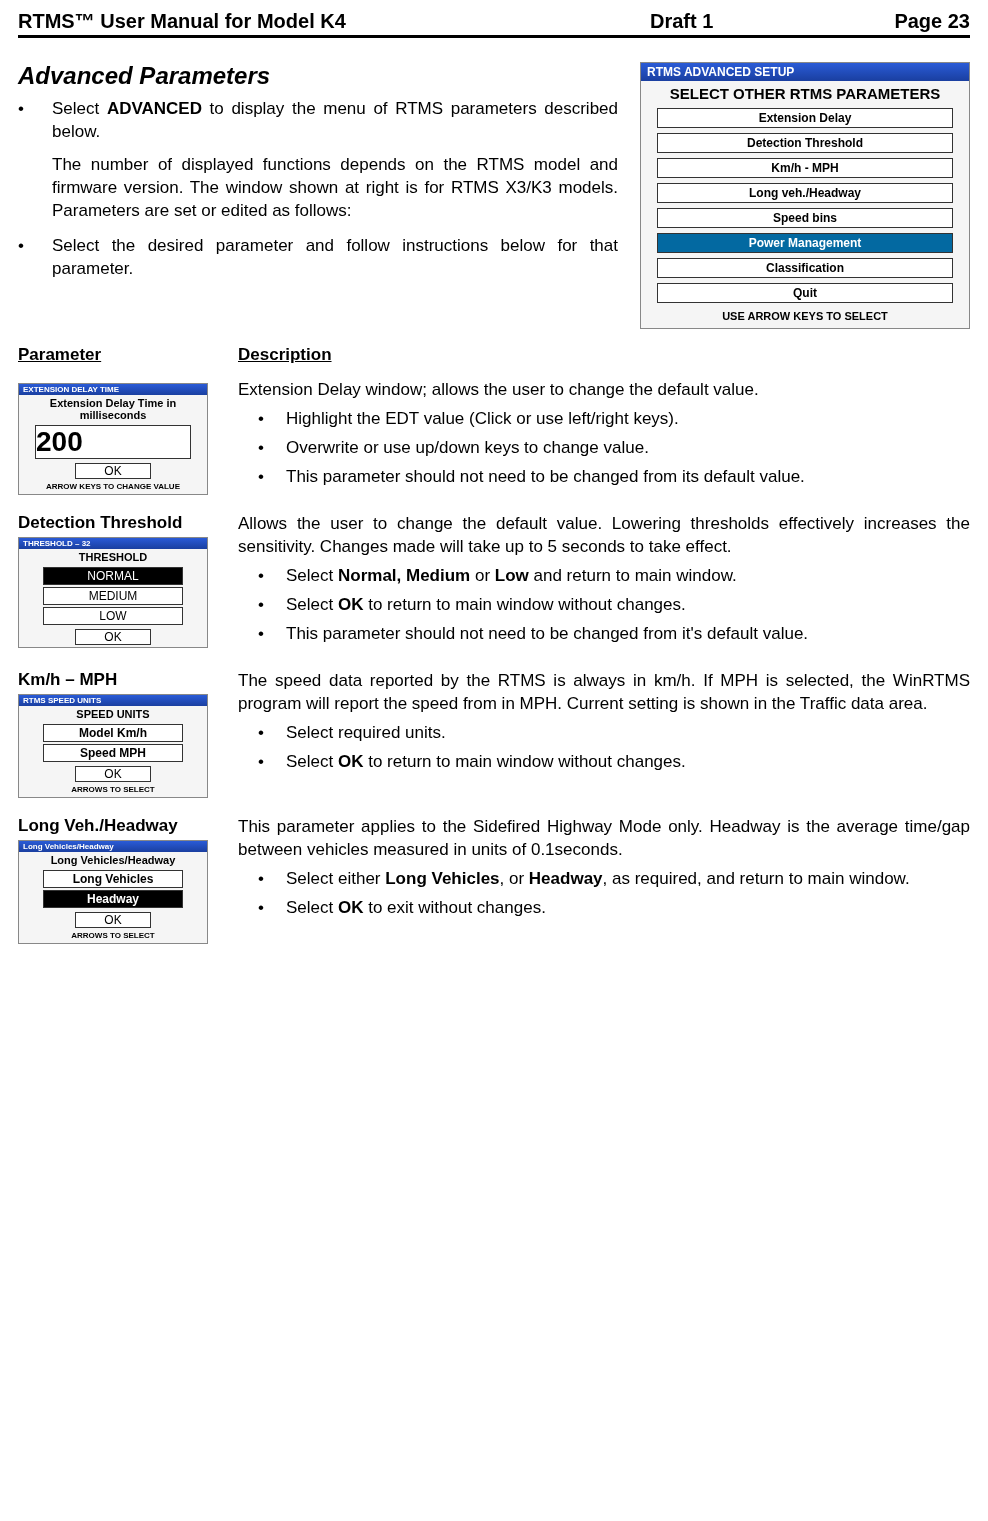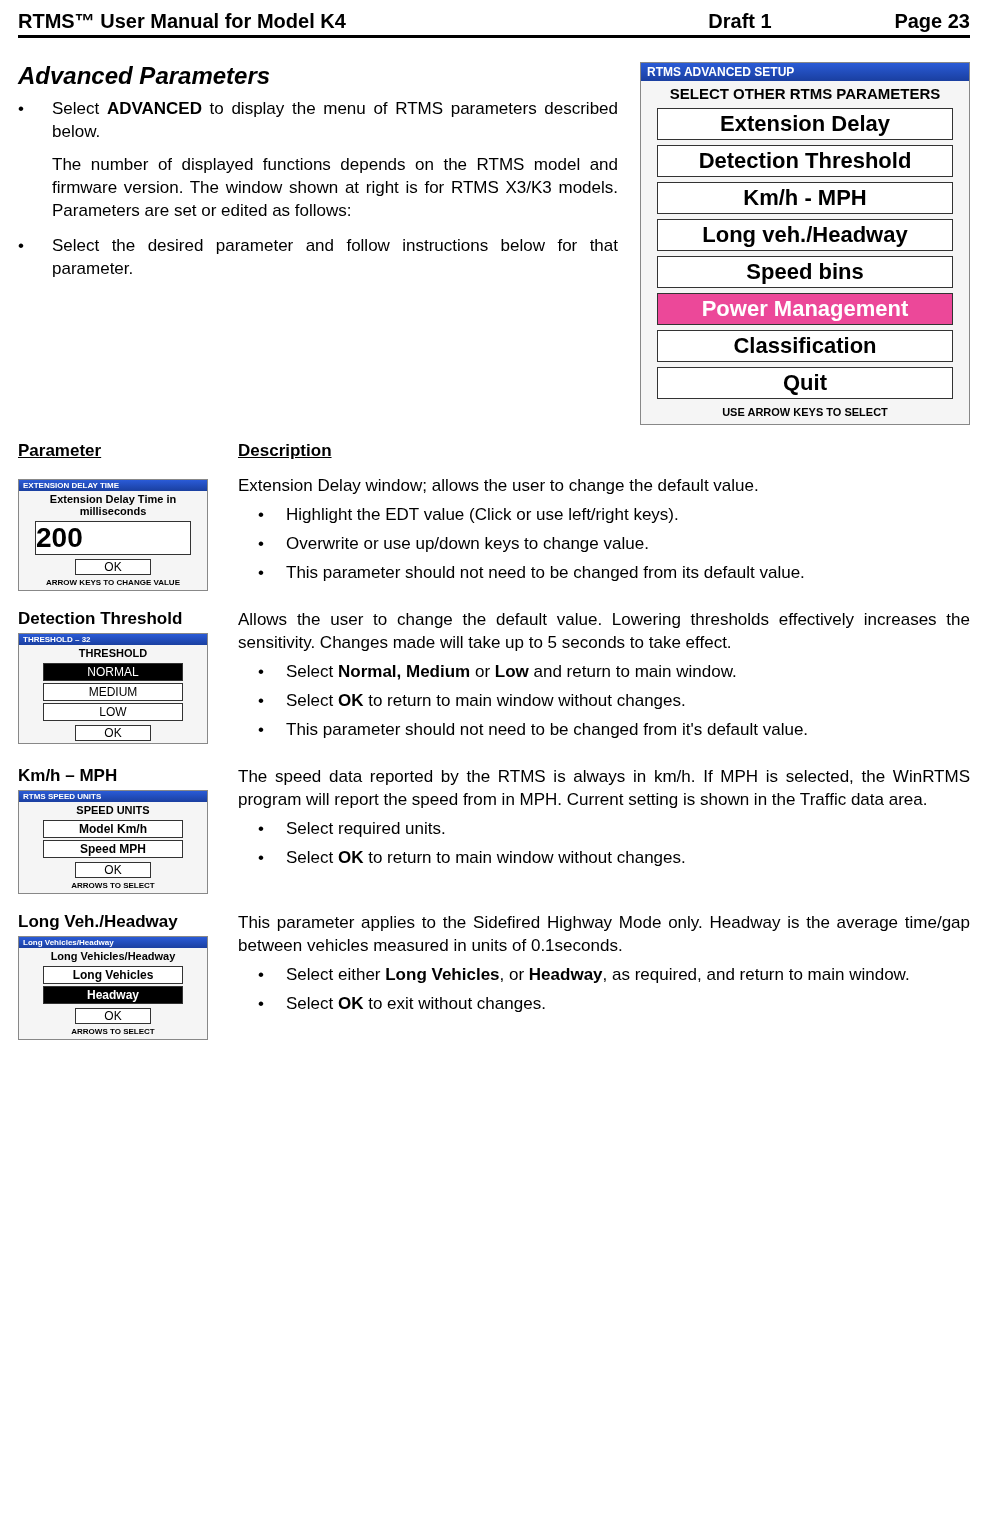--- a/index.html
+++ b/index.html
@@ -1,34 +1,34 @@
 <!DOCTYPE html>
 <html><head>
 <meta charset="utf-8">
 <style>
   * { box-sizing: border-box; margin: 0; padding: 0; }
   html, body { width: 988px; background: #fff; font-family: Arial, Helvetica, sans-serif; color: #000; }
   .page { width: 988px; min-height: 1521px; padding: 10px 18px 0 18px; position: relative; }
   .top-bar { display: flex; border-bottom: 3px solid #000; padding-bottom: 2px; font-size: 20px; font-weight: bold; }
   .top-bar .left { flex: 1; }
-  .top-bar .mid { width: 180px; text-align: center; }
+  .top-bar .mid { width: 180px; text-align: left; }
   .top-bar .right { width: 140px; text-align: right; }
   .content { margin-top: 24px; display: flex; gap: 10px; }
   .intro { flex: 1; padding-right: 12px; }
   .intro h2 { font-size: 24px; font-style: italic; font-weight: bold; margin-bottom: 8px; }
   .intro ul.top { list-style: none; }
   .intro ul.top > li { display: flex; margin-bottom: 10px; font-size: 17px; line-height: 1.35; text-align: justify; }
   .intro ul.top > li .bullet { width: 34px; flex-shrink: 0; }
   .intro ul.top > li .body { flex: 1; }
   .intro .note { margin-left: 34px; font-size: 17px; line-height: 1.35; text-align: justify; margin-bottom: 12px; }
   .dialog { width: 330px; border: 1px solid #888; background: #f5f5f5; font-size: 15px; }
   .dialog .titlebar { background: linear-gradient(#2a5bd7, #1a3fa0); color: #fff; font-size: 12px; font-weight: bold; padding: 2px 6px; }
   .dialog .head { font-weight: bold; text-align: center; padding: 4px 0 6px 0; font-size: 15px; }
-  .dialog .opt { margin: 0 16px 5px 16px; background: #fff; border: 1px solid #333; text-align: center; padding: 2px 16px; font-weight: bold; font-size: 22px; }
-  .dialog .opt.inv { background: #ec4899; color: #fff; }
+  .dialog .opt { margin: 0 16px 5px 16px; background: #fff; border: 1px solid #333; text-align: center; padding: 2px 16px; font-weight: bold; font-size: 12px; }
+  .dialog .opt.inv { background: #0369a1; color: #fff; }
   .dialog .foot { text-align: center; font-size: 11px; padding: 2px 0 6px 0; font-weight: bold; }
   .small-dialog { border: 1px solid #888; background: #f5f5f5; width: 190px; font-size: 12px; margin-top: 4px; }
   .small-dialog .titlebar { background: linear-gradient(#2a5bd7, #1a3fa0); color: #fff; font-size: 8px; font-weight: bold; padding: 1px 4px; }
   .small-dialog .head { font-weight: bold; text-align: center; padding: 2px 0; font-size: 11px; }
   .small-dialog .val-big { background: #fff; border: 1px solid #333; margin: 2px 16px; text-align: left; font-size: 28px; font-weight: bold; }
   .small-dialog .opt { background: #fff; border: 1px solid #333; margin: 2px 24px; text-align: center; font-size: 12px; padding: 1px 0; }
   .small-dialog .opt.inv { background: #000; color: #fff; }
   .small-dialog .opt.bold { font-weight: bold; }
   .small-dialog .ok { background: #fff; border: 1px solid #333; margin: 4px 56px 2px 56px; text-align: center; font-size: 12px; }
   .small-dialog .foot { text-align: center; font-size: 8px; font-weight: bold; padding: 1px 0 3px 0; }

